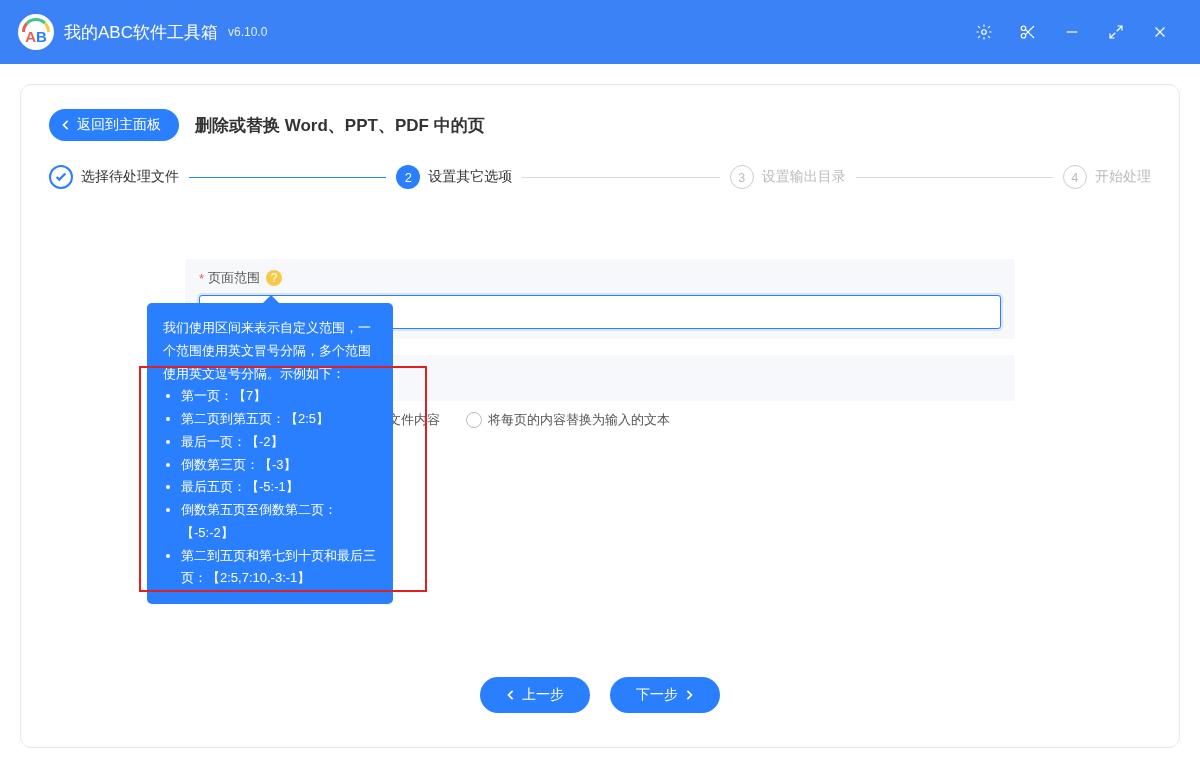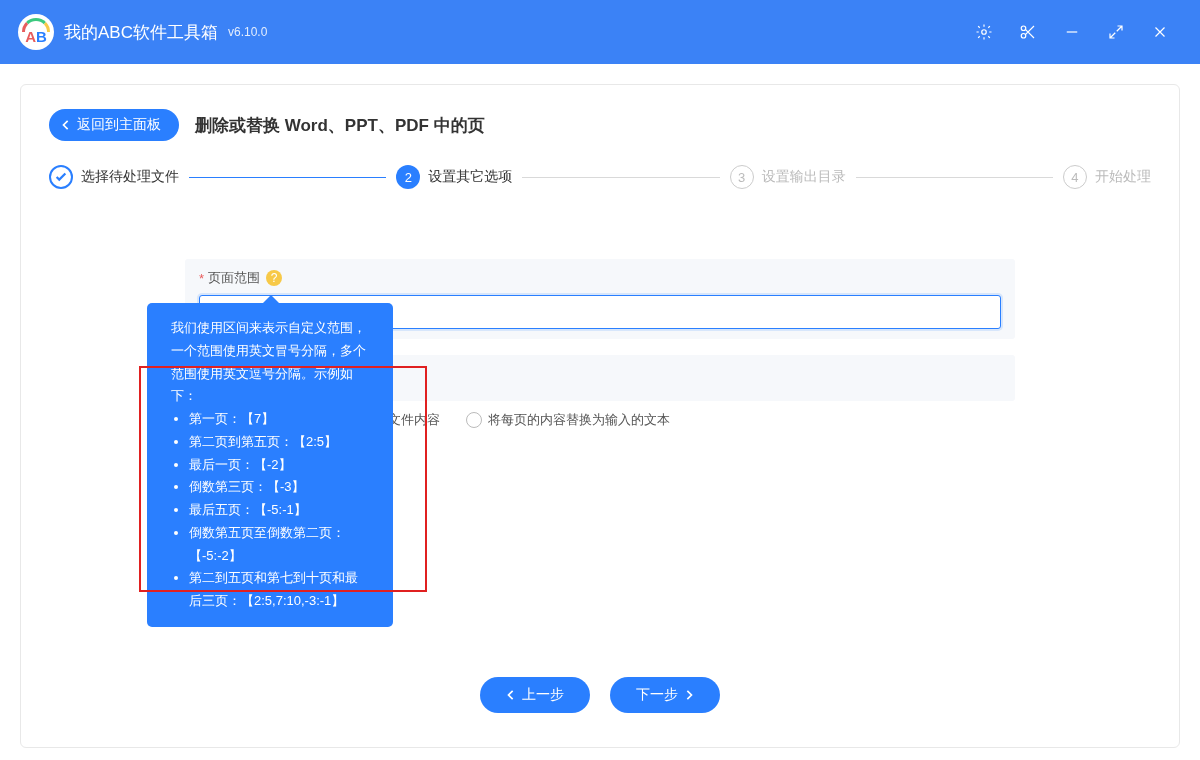--- a/index.html
+++ b/index.html
@@ -9,21 +9,21 @@
 .logo-arc { position:absolute; width:28px; height:14px; border:3.5px solid; border-bottom:none; border-radius:14px 14px 0 0; top:4px; left:4px; border-color:#3cc97f #f7c948 #f7c948 #e85d5d; }
 .logo-text { font-weight:700; font-size:15px; position:absolute; bottom:5px; }
 .logo-text .a { color:#e85d5d; }
 .logo-text .b { color:#2a7fff; }
 .app-title { font-size:17px; font-weight:400; }
 .version { font-size:12px; opacity:.85; margin-left:10px; }
 .spacer { flex:1; }
 .win-btn { width:44px; height:56px; display:flex; align-items:center; justify-content:center; cursor:pointer; }
 .win-btn svg { width:18px; height:18px; stroke:#fff; fill:none; stroke-width:1.6; }
 .content { padding:20px; }
-.card { border:1px solid #e8e8e8; border-radius:6px; min-height:664px; padding:24px 28px; position:relative; display:flex; flex-direction:column; }
+.card { border:1px solid #e8e8e8; border-radius:11px; min-height:664px; padding:24px 28px; position:relative; display:flex; flex-direction:column; }
 .topbar { display:flex; align-items:center; margin-bottom:24px; }
 .back-btn { background:#2a7fff; color:#fff; border-radius:18px; padding:7px 18px 7px 12px; display:flex; align-items:center; cursor:pointer; font-size:14px; }
 .back-btn svg { width:10px; height:12px; stroke:#fff; fill:none; stroke-width:2; margin-right:6px; }
 .page-title { font-size:17px; font-weight:700; margin-left:16px; }
 .stepper { display:flex; align-items:center; margin-bottom:30px; }
 .step { display:flex; align-items:center; }
 .step-circle { width:24px; height:24px; border-radius:50%; display:flex; align-items:center; justify-content:center; font-size:13px; margin-right:8px; }
 .step.done .step-circle { border:2px solid #2a7fff; color:#2a7fff; background:#fff; }
 .step.done .step-circle svg { width:14px; height:14px; stroke:#2a7fff; fill:none; stroke-width:2.5; }
 .step.active .step-circle { background:#2a7fff; color:#fff; font-weight:500; }
@@ -36,21 +36,21 @@
 .field-group { background:#f6f8fb; border-radius:3px; padding:10px 14px; margin-bottom:16px; }
 .field-label { font-size:13px; color:#555; display:flex; align-items:center; margin-bottom:8px; }
 .req { color:#e85d5d; margin-right:4px; }
 .help-icon { width:16px; height:16px; border-radius:50%; background:#f7c948; color:#fff; font-size:12px; display:flex; align-items:center; justify-content:center; margin-left:6px; cursor:pointer; }
 .input-box { width:100%; height:34px; border:1px solid #2a7fff; border-radius:3px; background:#fff; padding:0 10px; font-size:13px; outline:none; box-shadow:0 0 0 2px rgba(42,127,255,.15); }
 .field-group.second { padding-bottom:12px; }
 .radio-row { display:flex; align-items:center; gap:26px; font-size:13px; color:#555; }
 .radio { display:flex; align-items:center; cursor:pointer; }
 .radio-dot { width:16px; height:16px; border-radius:50%; margin-right:6px; position:relative; flex-shrink:0; }
 .radio.un .radio-dot { border:1px solid #bbb; }
-.tooltip { position:absolute; width:246px; background:#2a7fff; color:#fff; border-radius:5px; padding:14px 24px; font-size:13px; line-height:1.75; top:44px; left:-38px; z-index:5; }
+.tooltip { position:absolute; width:246px; background:#2a7fff; color:#fff; border-radius:5px; padding:14px 16px; font-size:13px; line-height:1.75; top:44px; left:-38px; z-index:5; }
 .tooltip ul { list-style:disc; padding-left:18px; }
 .tooltip::before { content:""; position:absolute; top:-8px; left:116px; border:8px solid transparent; border-bottom-color:#2a7fff; border-top:none; }
 .red-box { position:absolute; border:2px solid #e02020; width:288px; height:226px; top:107px; left:-46px; z-index:6; pointer-events:none; }
 .footer { margin-top:auto; display:flex; justify-content:center; gap:20px; padding-bottom:10px; }
 .nav-btn { background:#2a7fff; color:#fff; border-radius:20px; padding:9px 26px; display:flex; align-items:center; cursor:pointer; font-size:14px; gap:6px;margin-top:7px; }
 .nav-btn svg { width:10px; height:12px; stroke:#fff; fill:none; stroke-width:2; }
 </style>
 </head>
 <body>
 

